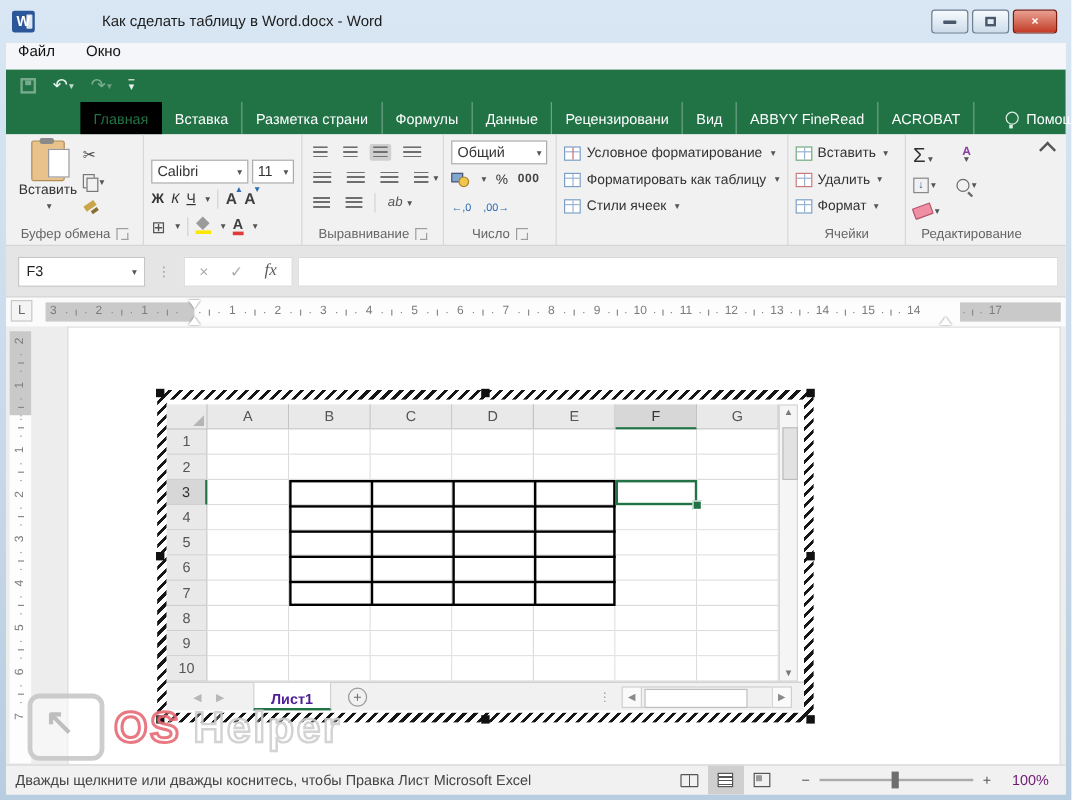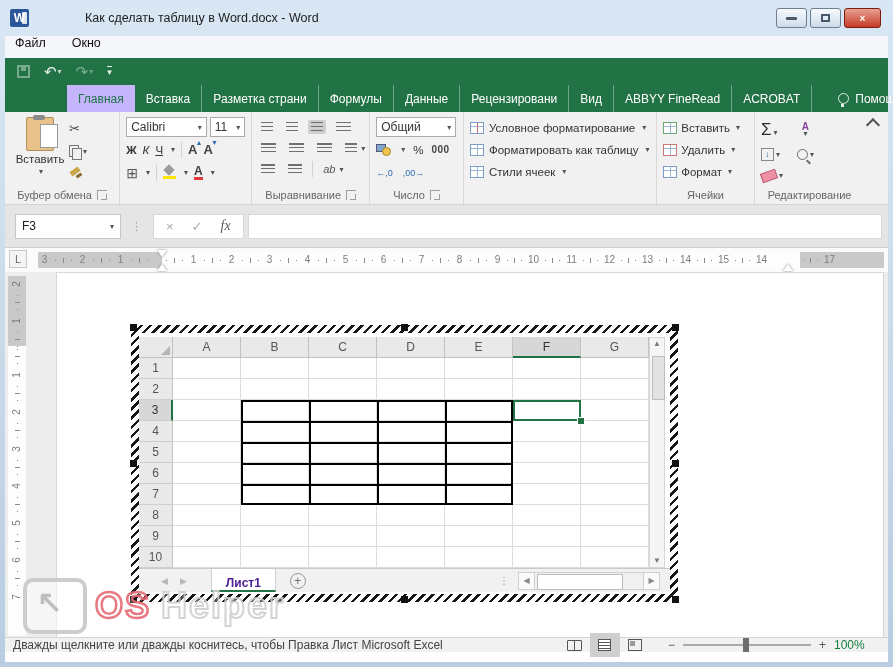--- a/index.html
+++ b/index.html
@@ -21,21 +21,21 @@
   
   .qatrow{position:absolute;left:0;top:22px;width:100%;height:27px;background:#217346;display:flex;align-items:center;gap:14px;padding-left:12px;box-sizing:border-box;color:#eaf3ed;}
   .qat-ic{font-size:15px;line-height:1;display:flex;align-items:center;gap:1px;}
   .qat-dd{font-size:8px;opacity:.8;}
   .dim{opacity:.45;}
   .ic-save{width:13px;height:13px;border:2px solid #cfe2d6;box-sizing:border-box;position:relative;opacity:.5;}
   .ic-save:after{content:"";position:absolute;left:2px;top:0;width:5px;height:4px;background:#cfe2d6;}
   .tabsrow{position:absolute;left:0;top:49px;width:100%;height:27px;background:#217346;display:flex;align-items:stretch;color:#fff;font-size:12px;}
   .rtabs{display:flex;align-items:stretch;margin-left:62px;}
   .rtab{display:flex;align-items:center;padding:0 11px;border-right:1px solid rgba(255,255,255,.35);white-space:nowrap;cursor:default;}
-  .rtab.active{background:#c4b5fd;color:#217346;border-right:none;}
+  .rtab.active{background:#000000;color:#217346;border-right:none;}
   .assist{display:flex;align-items:center;gap:6px;padding:0 12px;margin-left:14px;white-space:nowrap;}
   .bulb{width:9px;height:9px;border:1.5px solid #dfeee5;border-radius:50%;position:relative;}
   .bulb:after{content:"";position:absolute;left:2px;bottom:-4px;width:3px;height:3px;background:#dfeee5;}
   
   .ribbon{position:absolute;left:0;top:76px;width:100%;height:93px;background:#f1f1f1;border-bottom:1px solid #d5d5d5;display:flex;box-sizing:border-box;font-size:11.5px;color:#333;}
   .grp{display:flex;flex-direction:column;border-right:1px solid #d8d8d8;box-sizing:border-box;}
   .grp-body{flex:1;display:flex;padding:5px 6px 0 6px;}
   .grp-label{height:19px;display:flex;align-items:center;justify-content:center;gap:5px;font-size:11px;color:#666;}
   .launcher{width:9px;height:9px;border-left:1px solid #8a8a8a;border-top:1px solid #8a8a8a;position:relative;opacity:.8;}
   .launcher:after{content:"";position:absolute;right:0px;bottom:0px;width:5px;height:5px;border-right:1.5px solid #8a8a8a;border-bottom:1.5px solid #8a8a8a;}
@@ -45,21 +45,21 @@
   .clipb:before{content:"";position:absolute;left:6px;top:-3px;width:12px;height:5px;background:#8a8a8a;border-radius:2px;}
   .clipb:after{content:"";position:absolute;right:-5px;top:6px;width:16px;height:22px;background:#fff;border:1px solid #9a9a9a;}
   .minicol{display:flex;flex-direction:column;justify-content:space-between;padding:2px 0;}
   .mini{height:18px;display:flex;align-items:center;gap:2px;font-size:13px;color:#4a4a4a;}
   .ic-copy{width:10px;height:12px;border:1.5px solid #777;position:relative;box-sizing:border-box;}
   .ic-copy:after{content:"";position:absolute;left:2px;top:2px;width:10px;height:12px;border:1.5px solid #777;background:#f1f1f1;box-sizing:border-box;}
   .ic-brush{width:13px;height:13px;position:relative;}
   .ic-brush:before{content:"";position:absolute;left:1px;top:1px;width:10px;height:5px;background:#caa648;transform:rotate(-35deg);}
   .ic-brush:after{content:"";position:absolute;left:7px;top:6px;width:6px;height:3px;background:#8a6d2f;transform:rotate(-35deg);}
   .selbox{background:#fff;border:1px solid #ababab;height:20px;display:flex;align-items:center;padding:0 4px;box-sizing:border-box;font-size:12px;justify-content:space-between;}
-  .fontrow{display:flex;gap:3px;}
+  .fontrow{display:flex;gap:3px;margin-top:16px;}
   .btnrow{display:flex;align-items:center;height:21px;gap:6px;}
   .b{font-weight:bold;}
   .i{font-style:italic;}
   .u{text-decoration:underline;}
   .sep-v{width:1px;height:16px;background:#d2d2d2;}
   .fsA{font-size:13px;font-weight:bold;color:#3f3f3f;position:relative;}
   .fsA .tri{position:absolute;top:-3px;right:-5px;font-size:7px;}
   .tri-up-b{color:#2b6cb3;} .tri-dn-b{color:#2b6cb3;}
   .ic-border{font-size:14px;color:#555;}
   .ic-fill{width:13px;height:13px;position:relative;}
@@ -153,32 +153,32 @@
   .hstrack{width:108px;height:18px;background:#f1f1f1;border-top:1px solid #cfcfcf;border-bottom:1px solid #cfcfcf;position:relative;box-sizing:border-box;}
   .hsthumb{position:absolute;left:2px;top:1px;width:84px;height:14px;background:#fff;border:1px solid #bdbdbd;}
   
   .wmark{position:absolute;left:18px;top:306px;display:flex;align-items:center;gap:8px;opacity:.9;}
   .wm-box{width:56px;height:48px;border:4px solid #c8c8c8;border-radius:10px;background:rgba(255,255,255,.55);position:relative;}
   .wm-box:after{content:"↖";position:absolute;left:10px;top:2px;font-size:30px;color:#b9b9b9;font-weight:bold;}
   .wm-text{font-size:36px;font-weight:bold;letter-spacing:2px;display:flex;gap:10px;}
   .wm-os{color:rgba(255,255,255,.2);-webkit-text-stroke:2.5px #e66a74;}
   .wm-helper{color:rgba(255,255,255,.25);-webkit-text-stroke:2px #cfcfcf;}
   
-  .statusbar{position:absolute;left:0;top:601px;width:100%;height:15px;background:#f1f1f1;border-top:1px solid #d5d5d5;display:flex;align-items:center;box-sizing:border-box;font-size:12px;color:#444;padding-left:8px;}
+  .statusbar{position:absolute;left:0;top:601px;width:100%;height:25px;background:#f1f1f1;border-top:1px solid #d5d5d5;display:flex;align-items:center;box-sizing:border-box;font-size:12px;color:#444;padding-left:8px;}
   .sb-right{margin-left:auto;display:flex;align-items:center;margin-right:14px;gap:0;}
   .viewbtn{width:30px;height:24px;display:flex;align-items:center;justify-content:center;}
   .viewbtn.pressed{background:#cfcfcf;}
   .ic-read{width:15px;height:11px;border:1.5px solid #555;border-radius:1px;position:relative;box-sizing:border-box;background:linear-gradient(90deg,transparent 6px,#555 6px,#555 7px,transparent 7px);}
   .ic-print{width:13px;height:12px;border:1.5px solid #555;box-sizing:border-box;background:repeating-linear-gradient(#fff 0 2px,#555 2px 3px);}
   .ic-web{width:14px;height:12px;border:1.5px solid #555;box-sizing:border-box;position:relative;}
   .ic-web:after{content:"";position:absolute;left:1px;top:1px;width:5px;height:5px;background:#9a9a9a;}
   .zoomctl{display:flex;align-items:center;gap:8px;margin-left:18px;color:#555;}
   .ztrack{width:128px;height:2px;background:#ababab;position:relative;}
   .zthumb{position:absolute;left:60px;top:-6px;width:6px;height:14px;background:#6e6e6e;}
-  .zval{width:40px;color:#15803d;}
+  .zval{width:40px;text-align:right;color:#701a75;}
 </style>
 </head>
 <body>
 
 <div class="window">
 
   <div class="titlebar">
     <div class="word-icon">W</div>
     <div class="title-text">Как сделать таблицу в Word.docx - Word</div>
     <div class="win-controls">

